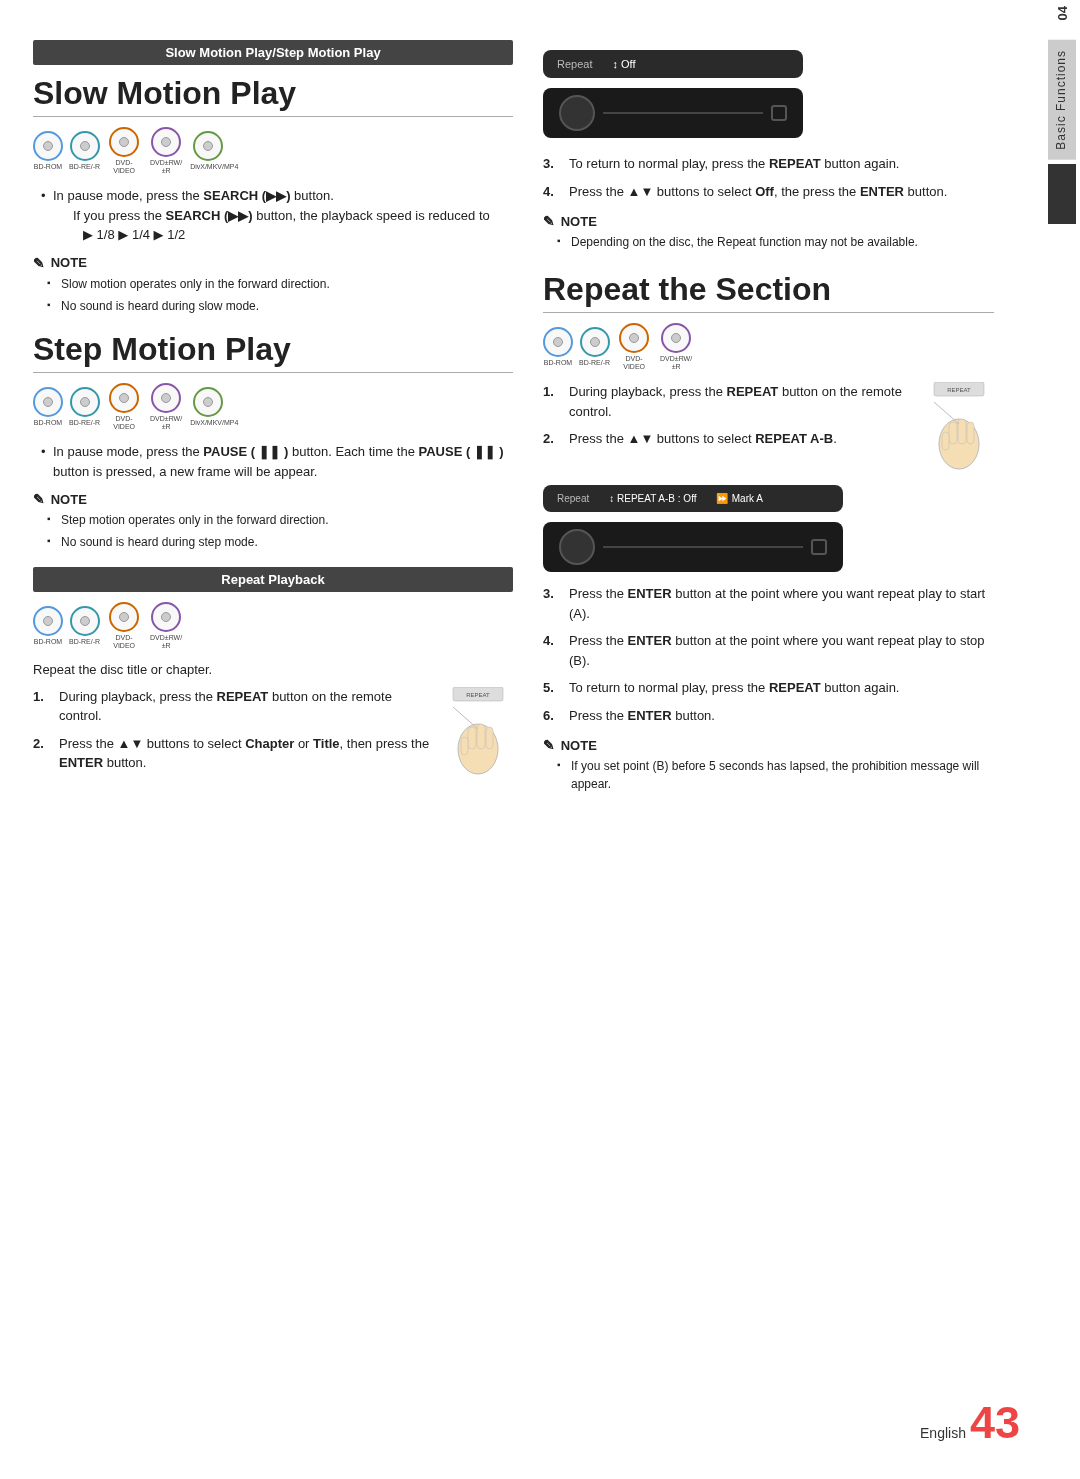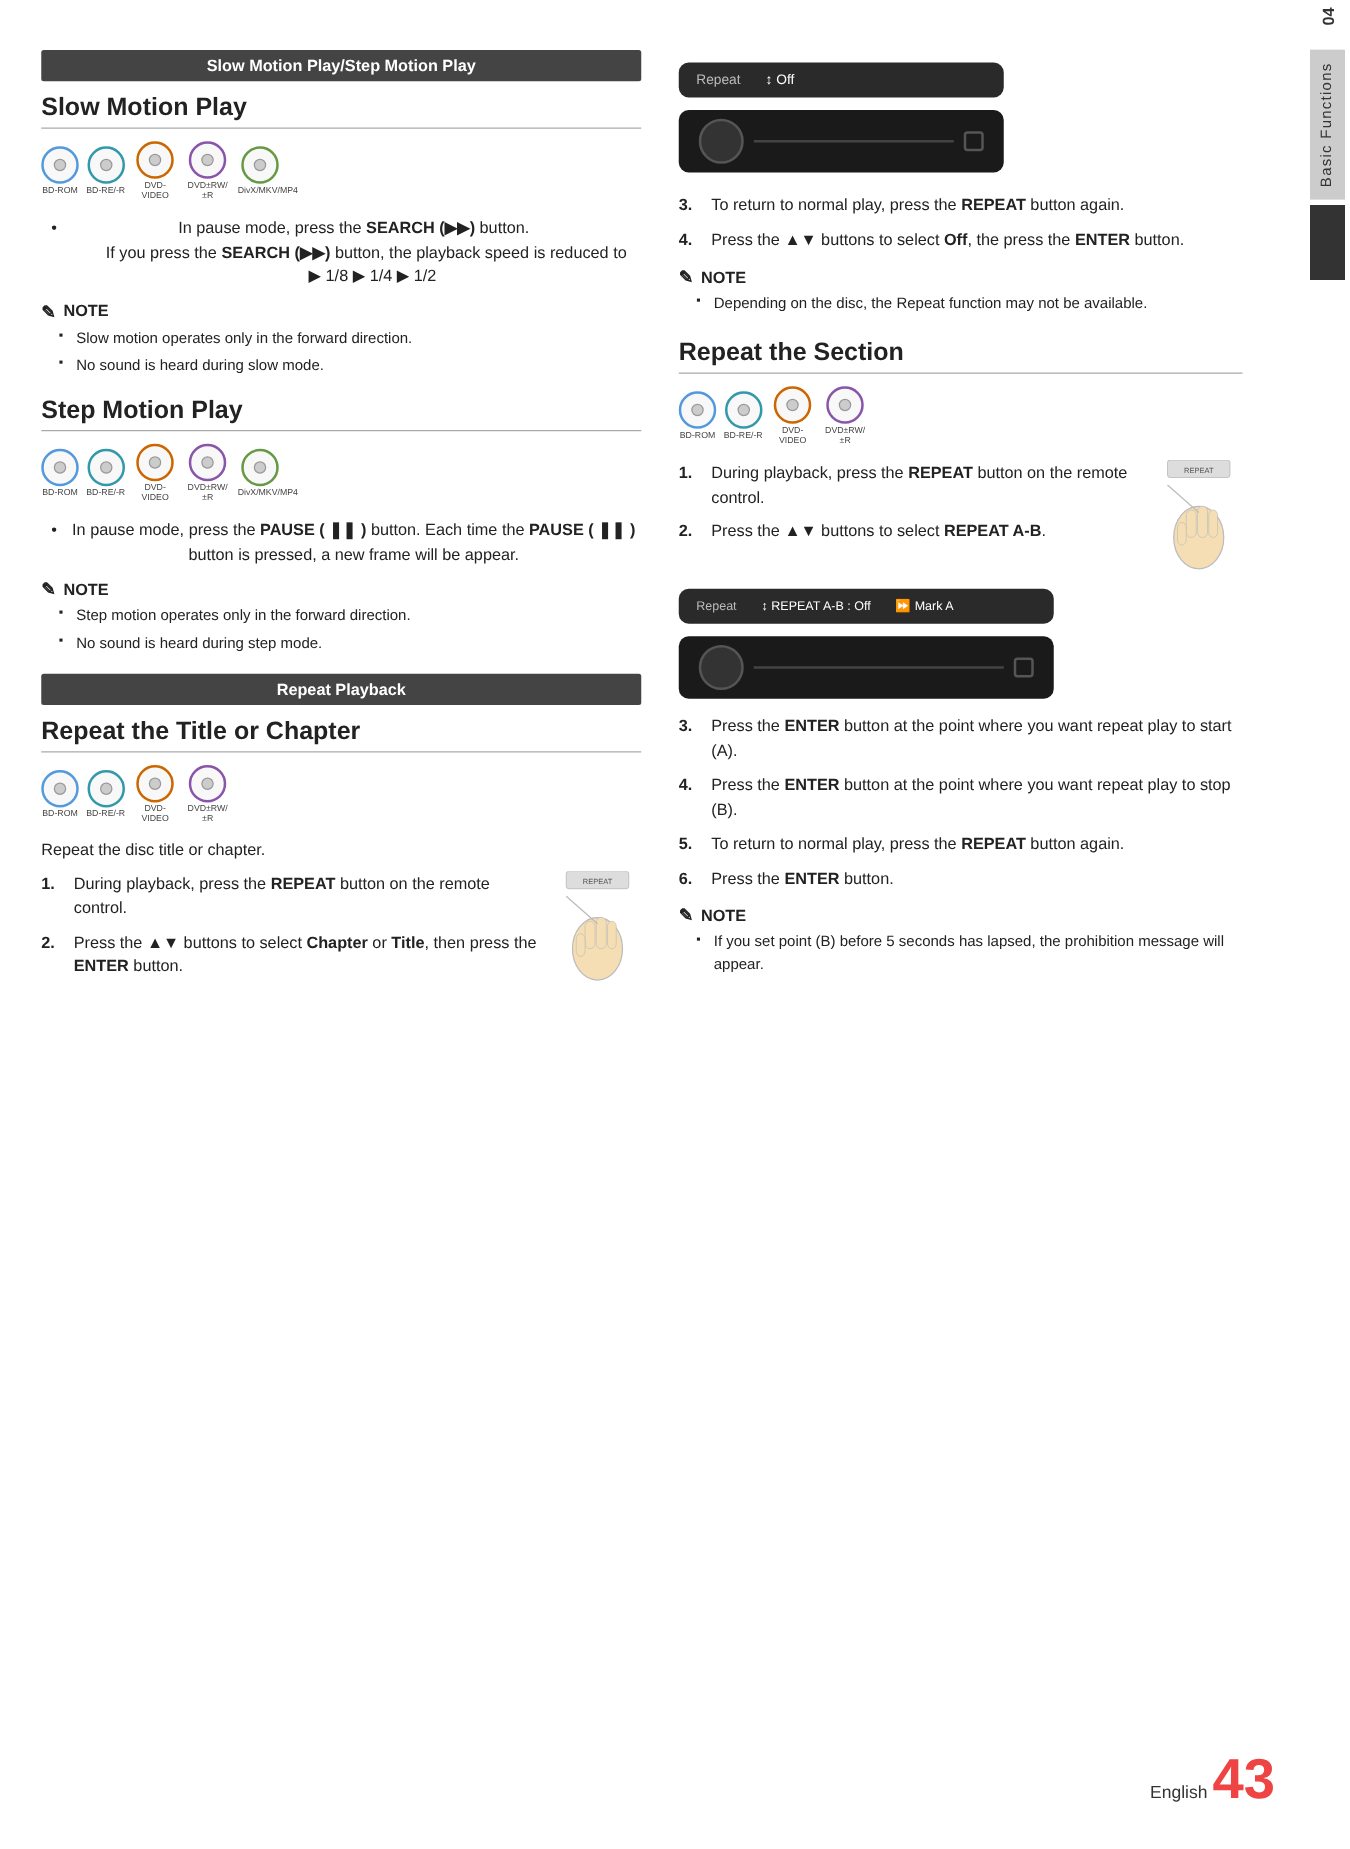--- a/index.html
+++ b/index.html
@@ -75,21 +75,21 @@
       color: #fff;
       font-size: 13px;
       font-weight: bold;
       text-align: center;
       padding: 5px 10px;
       margin-bottom: 10px;
       border-radius: 2px;
     }
     
     .section-title {
-      font-size: 20px;
+      font-size: 32px;
       font-weight: bold;
       margin-bottom: 6px;
       border-bottom: 1px solid #aaa;
       padding-bottom: 4px;
     }
     
     .disc-icons {
       display: flex;
       gap: 6px;
       margin: 10px 0 12px 0;
@@ -139,21 +139,20 @@
     }
     .bullet-list {
       list-style: none;
       padding-left: 10px;
     }
     .bullet-list li {
       margin-bottom: 8px;
       padding-left: 10px;
       position: relative;
       line-height: 1.5;
-      text-align: center;
     }
     .bullet-list li::before {
       content: '•';
       position: absolute;
       left: -2px;
     }
     .indent-text {
       padding-left: 20px;
       margin-top: 4px;
       line-height: 1.5;
@@ -355,21 +354,20 @@
           <ul class="note-list">
             <li>Step motion operates only in the forward direction.</li>
             <li>No sound is heard during step mode.</li>
           </ul>
         </div>
       </div>
 
       <div class="section-banner">Repeat Playback</div>
 
       <div class="content-section">
-        <div class="section-title">Repeat the Title or Chapter</div>
 
         <div class="disc-icons">
           <div class="disc-icon">
             <div class="disc-circle bd-rom"></div>
             <span class="disc-label">BD-ROM</span>
           </div>
           <div class="disc-icon">
             <div class="disc-circle bd-re"></div>
             <span class="disc-label">BD-RE/-R</span>
           </div>

